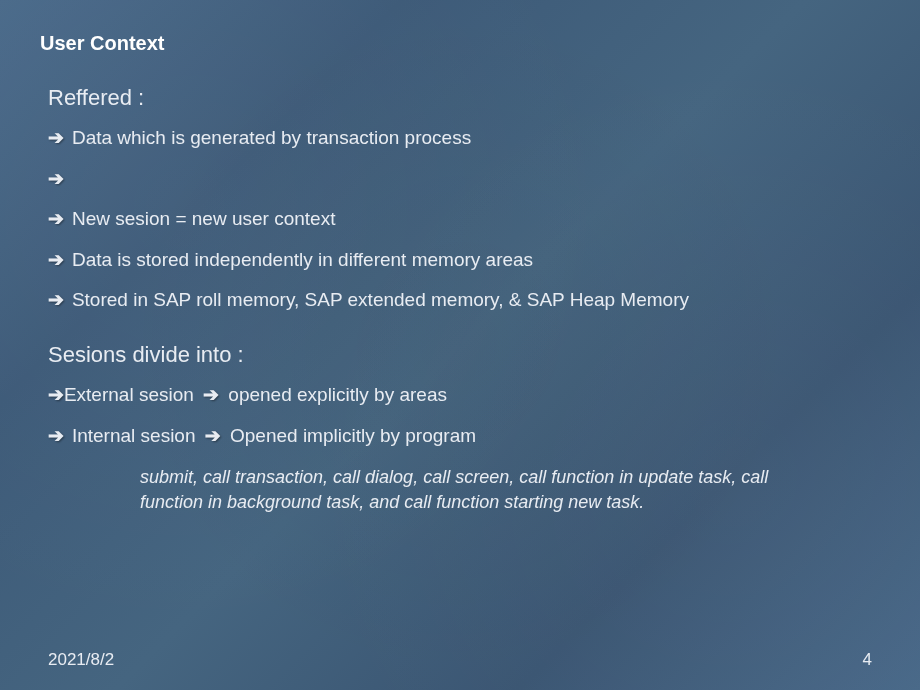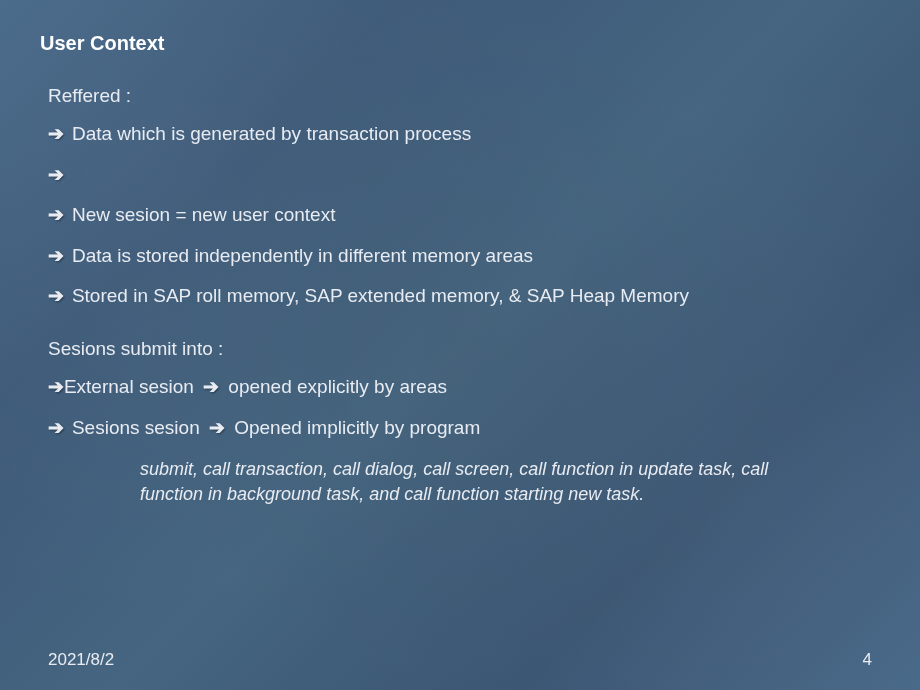--- a/index.html
+++ b/index.html
@@ -34,21 +34,21 @@
       height: 100%;
       padding: 32px 40px 60px 40px;
     }
     .title {
       font-size: 20px;
       font-weight: bold;
       color: #ffffff;
       margin-bottom: 30px;
     }
     .section-heading {
-      font-size: 19px;
+      font-size: 22px;
       color: #e8ecf2;
       margin-left: 8px;
       margin-bottom: 14px;
     }
     .bullet-list {
       margin-left: 8px;
       margin-bottom: 28px;
     }
     .bullet-item {
       display: flex;
@@ -127,35 +127,35 @@
     <div class="bullet-item">
       <span class="arrow">➔</span>
       <span>Data is stored independently in different memory areas</span>
     </div>
     <div class="bullet-item">
       <span class="arrow">➔</span>
       <span>Stored in SAP roll memory, SAP extended memory, &amp; SAP Heap Memory</span>
     </div>
   </div>
 
-  <div class="section-heading">Sesions submit into :</div>
+  <div class="section-heading">Sesions divide into :</div>
 
   <div class="sub-bullet-list">
     <div class="sub-bullet-item">
       <span class="arrow" style="margin-right:0;">➔</span>
       <span>
         <span>External sesion</span>
         <span class="inline-arrow">➔</span>
         <span>opened explicitly by areas</span>
       </span>
     </div>
     <div class="sub-bullet-item">
       <span class="arrow">➔</span>
       <span>
-        <span>Sesions sesion</span>
+        <span>Internal sesion</span>
         <span class="inline-arrow">➔</span>
         <span>Opened implicitly by program</span>
       </span>
     </div>
   </div>
 
   <div class="note">submit, call transaction, call dialog, call screen, call function in update task,  call function in background task, and call function starting new task.</div>
 
   <div class="footer">
     <span>2021/8/2</span>

